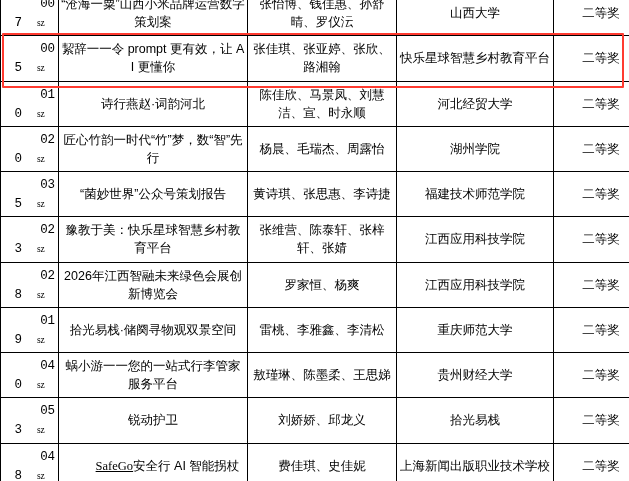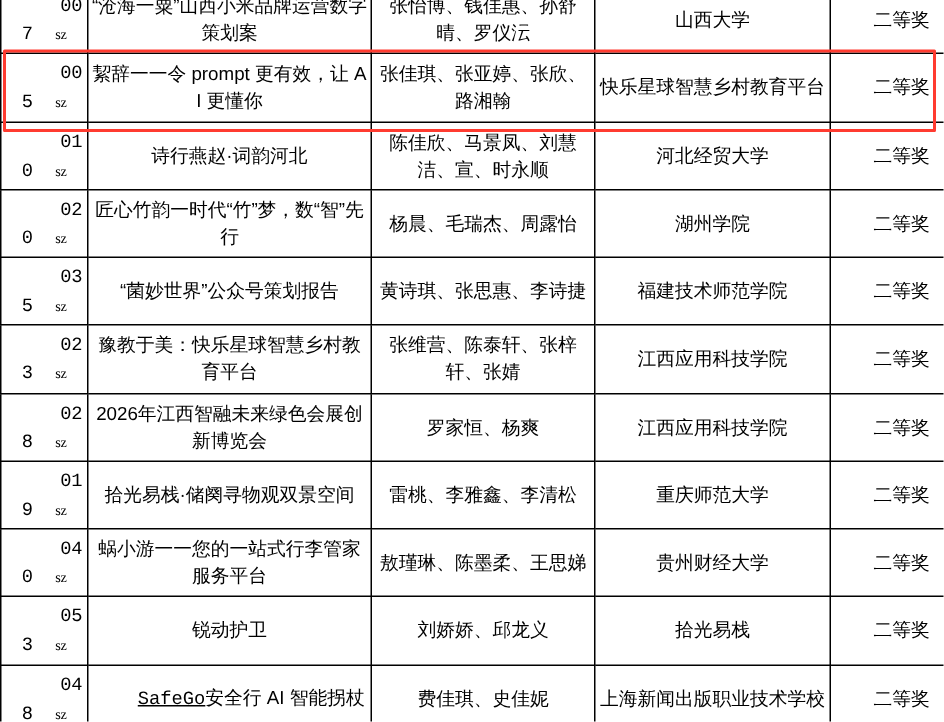--- a/index.html
+++ b/index.html
@@ -70,21 +70,21 @@
     text-decoration: underline;
   }
   .highlight-box {
     position: absolute;
     border: 2.5px solid #ff3b30;
     box-sizing: border-box;
     pointer-events: none;
     border-radius: 1px;
   }
   .mono-ish {
-    font-family: Liberation Mono, monospace;
+    font-family: Liberation Serif, serif;
     margin-left: 29px;
   }
 </style>
 </head>
 <body>
 
 <table id="awards-table">
   <tbody>
 
     <tr>

